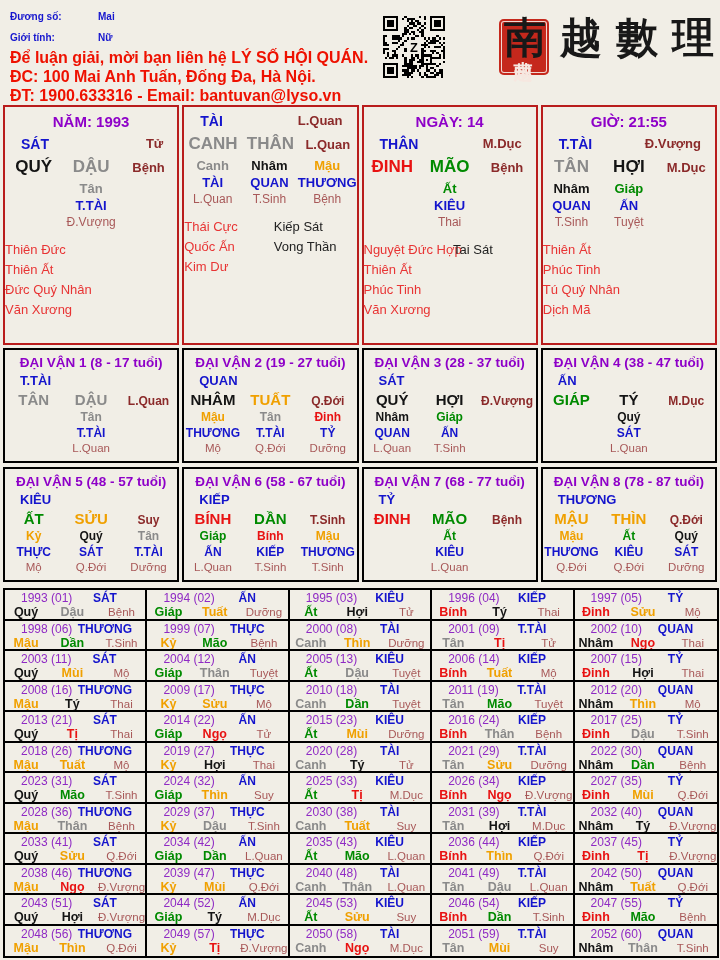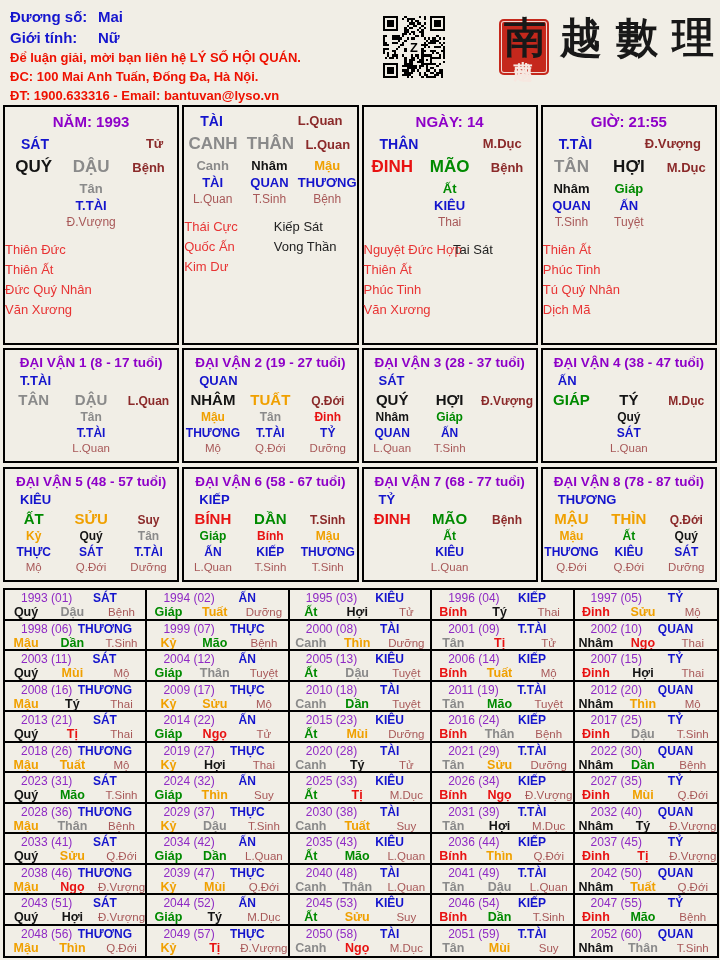--- a/index.html
+++ b/index.html
@@ -7,32 +7,32 @@
   
   .c-wood{color:#008A00}.c-fire{color:#E81212}.c-earth{color:#F0A000}.c-metal{color:#8A8A8A}.c-water{color:#141414}
   .god{color:#1414CC;font-weight:bold}
   .purple{color:#8E00C8;font-weight:bold}
   .mstate{color:#8B2A2A;font-weight:bold}
   .pstate{color:#A85858}
   .star-red{color:#E83434}
   .star-blk{color:#222222}
   
   #header{position:absolute;top:6px;left:10px;}
-  .hline{font-weight:bold;color:#1515CE;font-size:15px;line-height:21px;}
+  .hline{font-weight:bold;color:#1515CE;font-size:10px;line-height:21px;}
   .hlabel{display:inline-block;min-width:88px;}
-  .rline{font-weight:bold;color:#EE1100;font-size:13px;line-height:19px;}
+  .rline{font-weight:bold;color:#EE1100;font-size:16px;line-height:19px;}
   
   #qr{position:absolute;left:383px;top:16px;width:62px;height:62px;}
   
   #seal{position:absolute;left:499px;top:19px;width:50px;height:56px;background:#C5281C;border-radius:5px;box-shadow:inset 0 0 0 2px #C5281C, inset 0 0 0 3px #F2D9D2;display:flex;align-items:center;justify-content:center;}
   #seal span{writing-mode:vertical-rl;color:#F6E7E0;font-family:"DejaVu Serif",serif;font-weight:bold;font-size:19px;letter-spacing:2px;}
   #caly{position:absolute;left:504px;top:10px;display:flex;gap:14px;font-family:"DejaVu Serif",serif;font-weight:bold;font-size:42px;color:#181818;}
   
   #pillars{position:absolute;top:105px;left:3px;width:714px;height:240px;display:grid;grid-template-columns:repeat(4,1fr);gap:3px;}
-  .pbox{border:2px solid #000000;position:relative;}
+  .pbox{border:2px solid #b91c1c;position:relative;}
   .ptitle{text-align:center;font-size:15px;margin-top:6px;}
   .pgodrow{display:flex;justify-content:space-between;padding:0 14px 0 16px;margin-top:6px;font-size:14px;}
   .pgodrow .mstate{font-size:13px;}
   .grid3{display:grid;grid-template-columns:1fr 1fr 1fr;text-align:center;}
   .pmain{margin-top:5px;align-items:baseline;}
   .pmain .big{font-size:17px;font-weight:bold;}
   .pmain .mstate{font-size:13px;}
   .phid{margin-top:3px;}
   .hcol{line-height:17px;}
   .hs{font-weight:bold;font-size:13px;}

